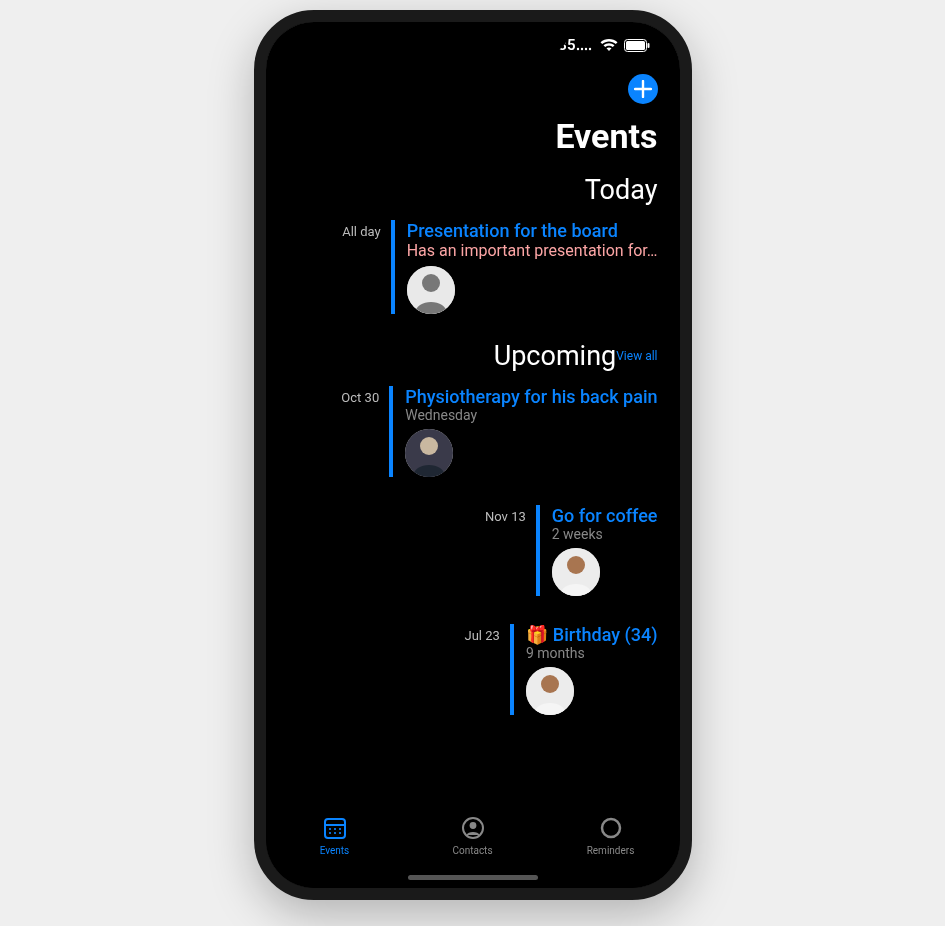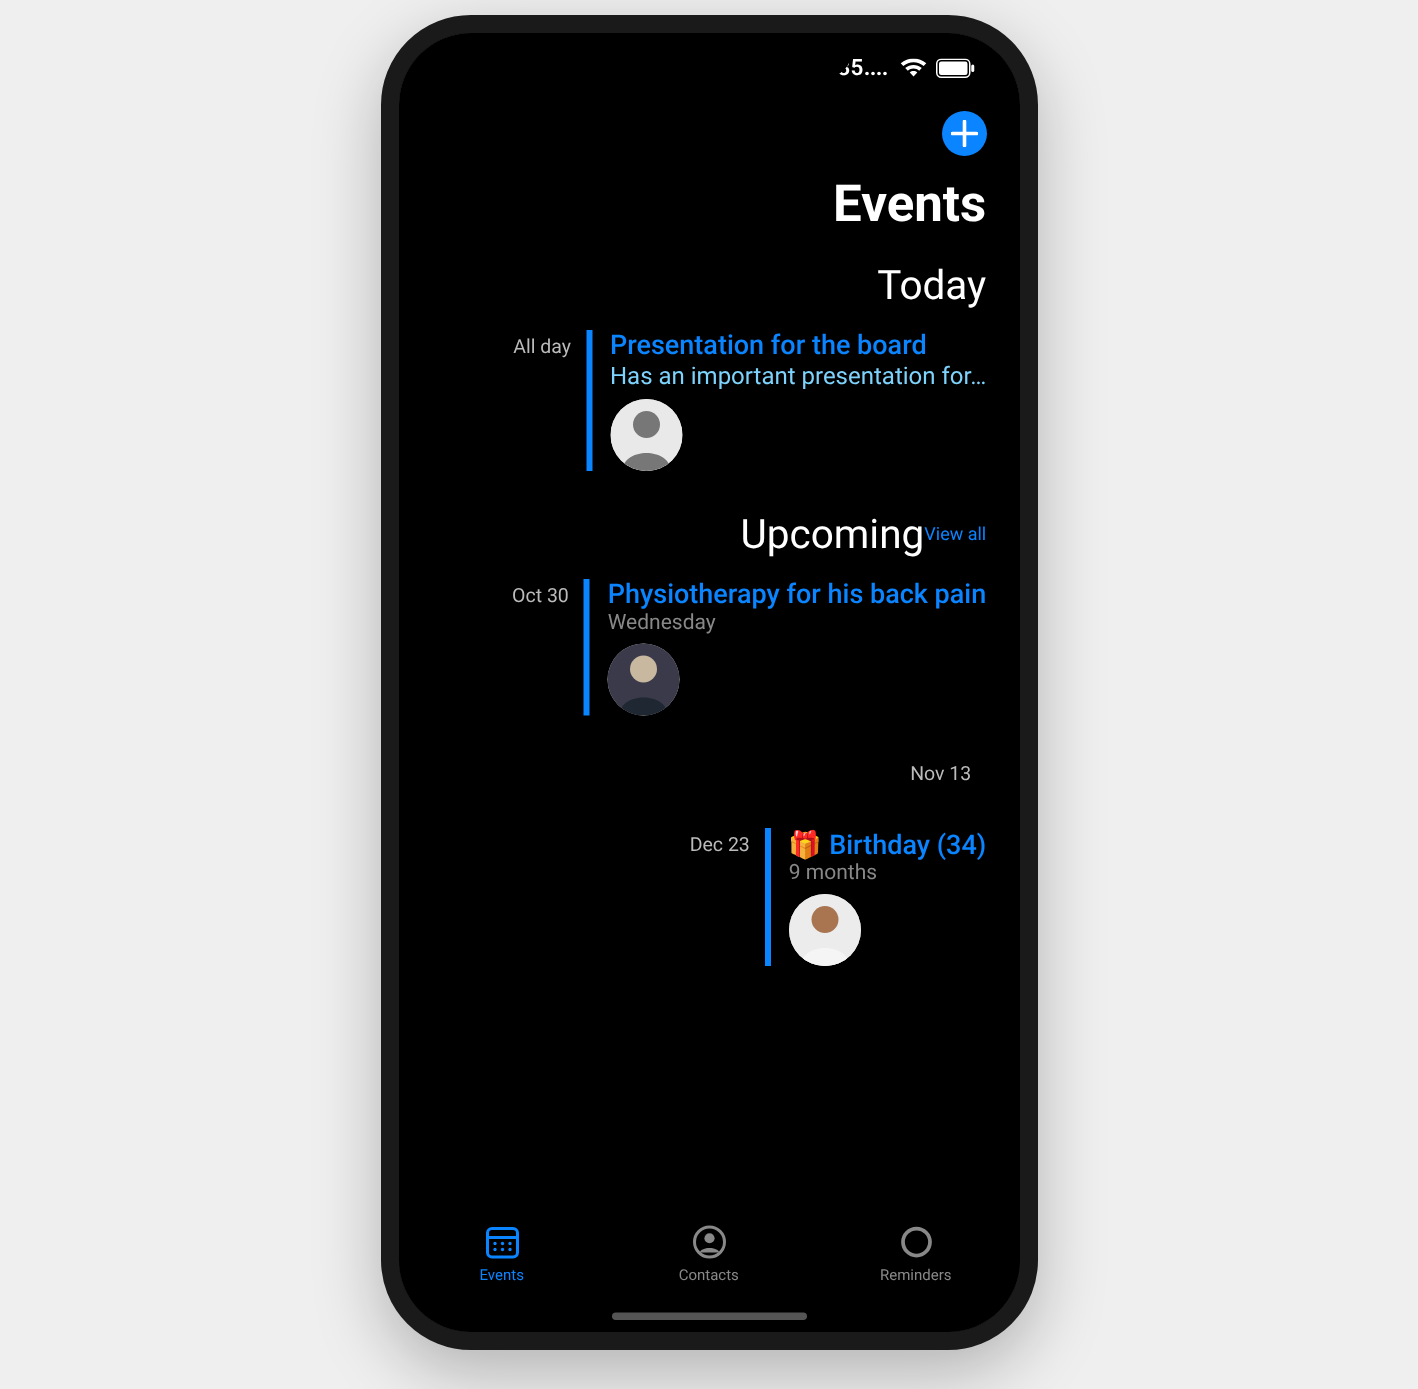--- a/index.html
+++ b/index.html
@@ -117,21 +117,21 @@
     flex-direction: column;
     gap: 0;
   }
   .event-title {
     color: #0a84ff;
     font-size: 18px;
     font-weight: 500;
     cursor: pointer;
   }
   .event-sub {
-    color: #7dd3fc;
+    color: #fca5a5;
     font-size: 16px;
   }
   .event-sub.dim { color: #888; font-size: 14px; }
   .avatar {
     width: 48px; height: 48px;
     border-radius: 50%;
     background: #ccc;
     margin-top: 6px;
     overflow: hidden;
     display: flex; align-items: center; justify-content: center;
@@ -251,24 +251,35 @@
             <rect width="48" height="48" fill="#3a3a4a"></rect>
             <circle cx="24" cy="17" r="9" fill="#c9b8a0"></circle>
             <path d="M8 48 C8 32 40 32 40 48 Z" fill="#1f2733"></path>
           </svg>
         </div>
       </div>
     </div>
 
     <div class="event-row">
       <div class="event-date-col">Nov 13</div>
+      <div class="event-content">
+        <div class="event-title">Go for coffee</div>
+        <div class="event-sub dim">2 weeks</div>
+        <div class="avatar">
+          <svg viewBox="0 0 48 48">
+            <rect width="48" height="48" fill="#ececec"></rect>
+            <circle cx="24" cy="17" r="9" fill="#a87550"></circle>
+            <path d="M8 48 C8 32 40 32 40 48 Z" fill="#f5f5f5"></path>
+          </svg>
+        </div>
+      </div>
     </div>
 
     <div class="event-row">
-      <div class="event-date-col">Dec 23</div>
+      <div class="event-date-col">Jul 23</div>
       <div class="event-content">
         <div class="event-title">🎁 Birthday (34)</div>
         <div class="event-sub dim">9 months</div>
         <div class="avatar">
           <svg viewBox="0 0 48 48">
             <rect width="48" height="48" fill="#ececec"></rect>
             <circle cx="24" cy="17" r="9" fill="#a87550"></circle>
             <path d="M8 48 C8 32 40 32 40 48 Z" fill="#f5f5f5"></path>
           </svg>
         </div>

